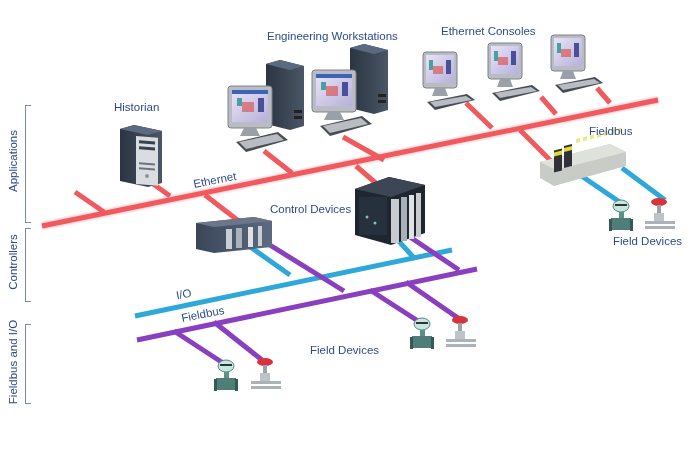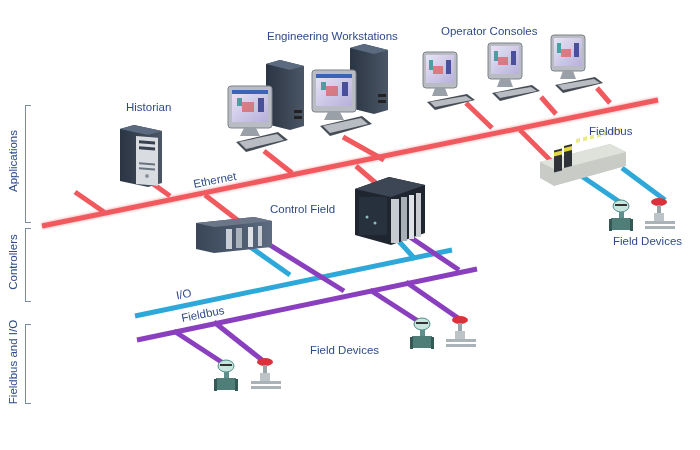--- a/index.html
+++ b/index.html
@@ -235,23 +235,23 @@
   </g>
   <g transform="translate(645,197)">
     <ellipse cx="14" cy="5" rx="8" ry="4" fill="#d8333a"></ellipse>
     <rect x="12" y="8" width="4" height="10" fill="#9aa3a8"></rect>
     <rect x="9" y="16" width="10" height="8" fill="#bcc4c8"></rect>
     <rect x="0" y="24" width="30" height="3" fill="#aab3b7"></rect>
     <rect x="0" y="29" width="30" height="3" fill="#aab3b7"></rect>
   </g>
 </svg>
 
-<div class="lbl" style="left:126px; top:101px;">Historian</div>
+<div class="lbl" style="left:114px; top:101px;">Historian</div>
 <div class="lbl" style="left:234px; top:30px;padding-left:33px;">Engineering Workstations</div>
-<div class="lbl" style="left:441px; top:25px;">Operator Consoles</div>
+<div class="lbl" style="left:441px; top:25px;">Ethernet Consoles</div>
 <div class="lbl" style="left:589px; top:125px;">Fieldbus</div>
-<div class="lbl" style="left:270px; top:203px;">Control Field</div>
+<div class="lbl" style="left:270px; top:203px;">Control Devices</div>
 <div class="lbl" style="left:613px; top:235px;">Field Devices</div>
 <div class="lbl" style="left:310px; top:344px;">Field Devices</div>
 
 <div class="lbl" style="left:193px; top:174px; transform:rotate(-11deg);">Ethernet</div>
 <div class="lbl" style="left:176px; top:288px; transform:rotate(-11deg);">I/O</div>
 <div class="lbl" style="left:181px; top:308px; transform:rotate(-11deg);">Fieldbus</div>
 
 </body></html>

